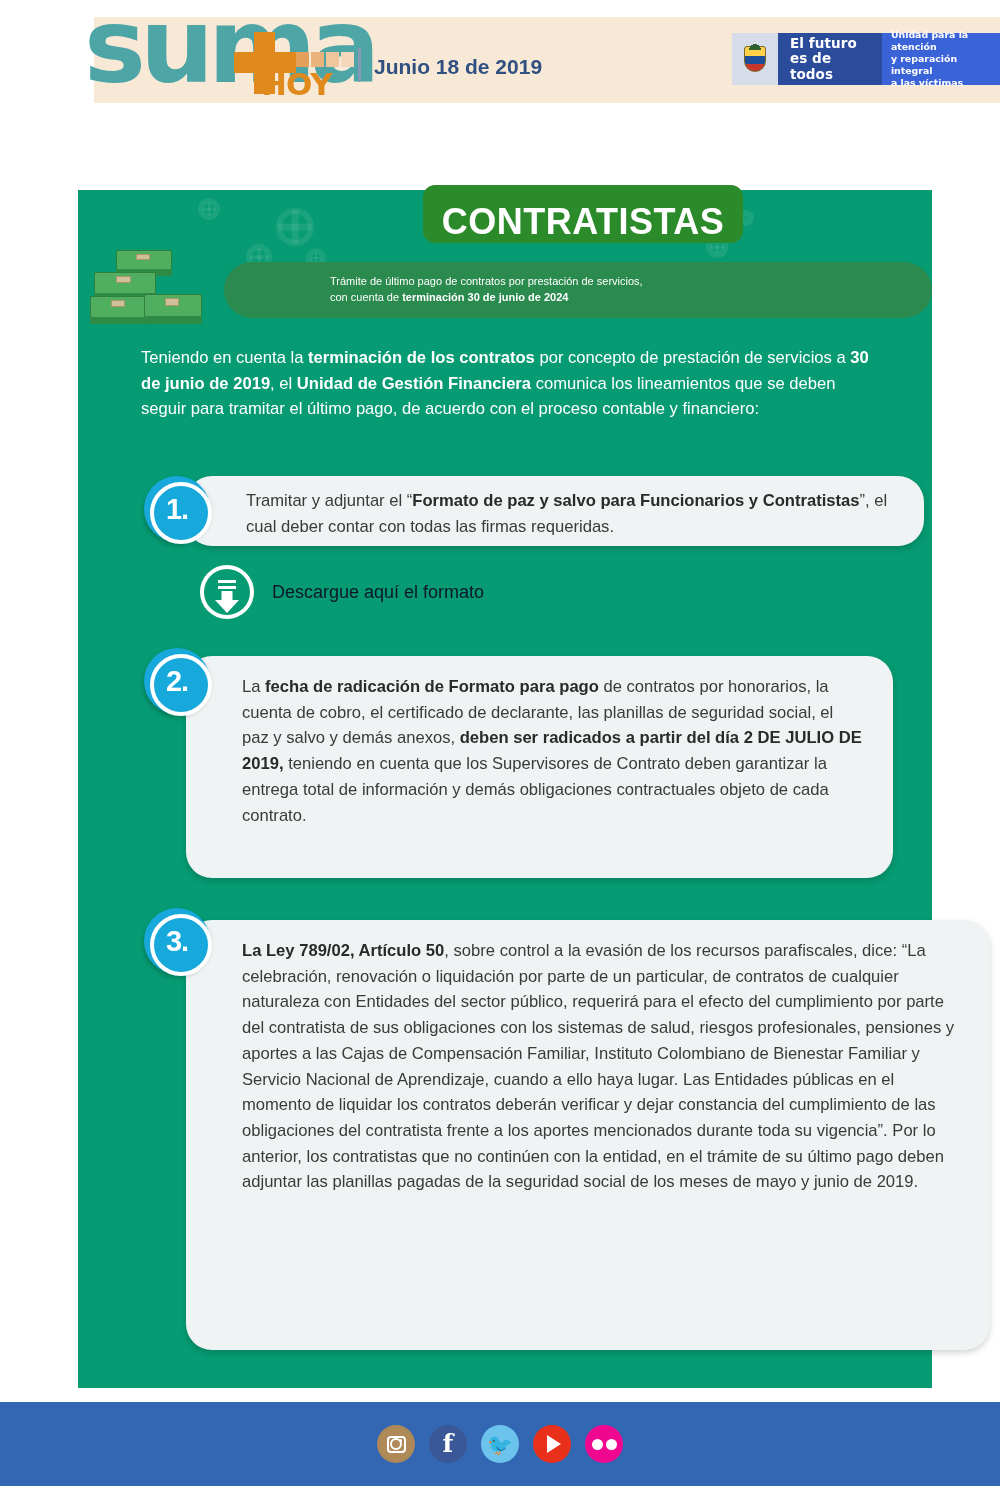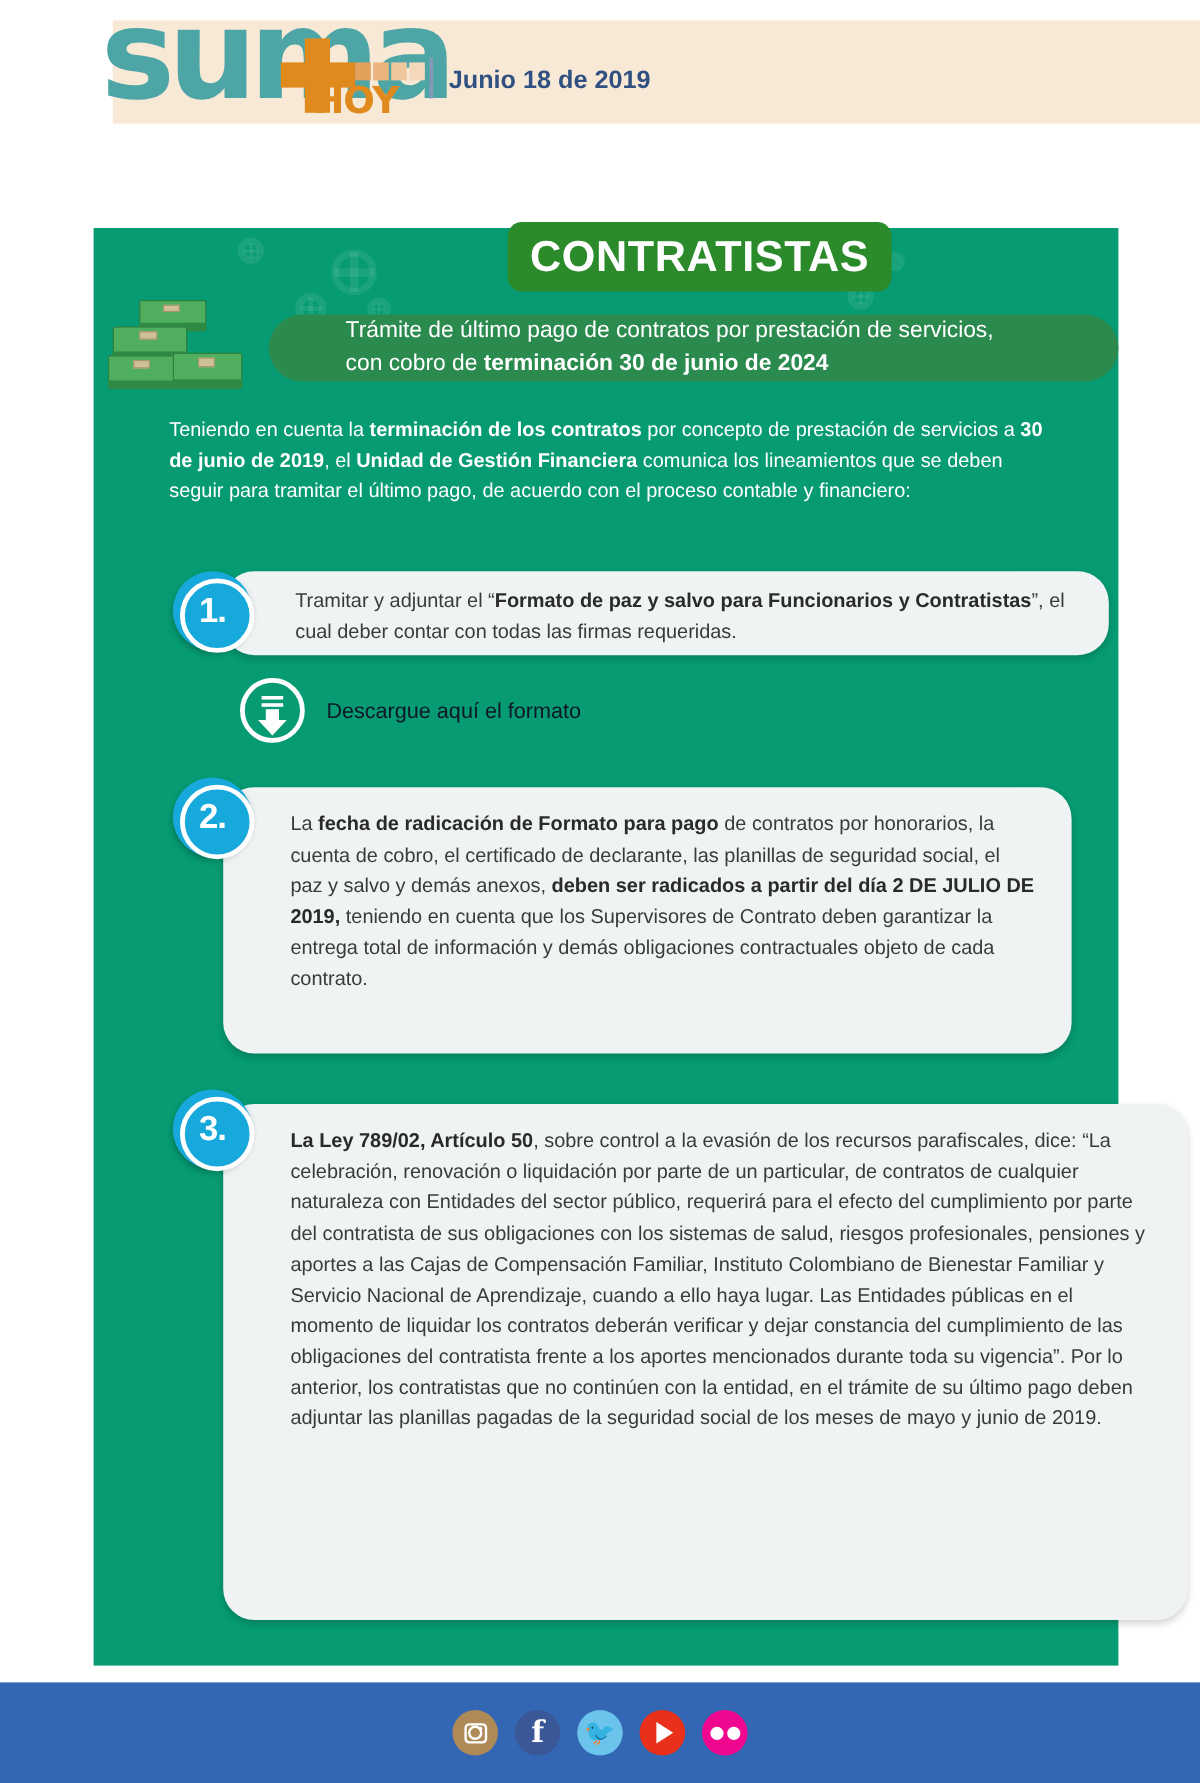--- a/index.html
+++ b/index.html
@@ -111,39 +111,39 @@
   }
   .gear::before { width: 128%; height: 26%; }
   .gear::after  { width: 26%; height: 128%; }
 
   
   .title-box {
     position: absolute; left: 345px; top: -5px;
     width: 320px; height: 58px;
     background: #2B8A2A;
     border-radius: 12px;
-    display: flex; align-items: center; justify-content: center;
+    display: flex; align-items: flex-end; justify-content: center;
   }
   .title-box span {
     color: #ffffff; font-size: 36px; font-weight: bold;
     letter-spacing: .5px;
     font-family: "Liberation Sans", sans-serif;
   }
 
   
   .ribbon {
     position: absolute; left: 146px; top: 72px;
     width: 708px; height: 56px;
     background: #2B8A4E;
     border-radius: 28px;
     display: flex; align-items: center;
   }
   .ribbon-text {
-    margin-left: 64px; color: #ffffff;
-    font-size: 19px; line-height: 1.42;
+    margin-left: 106px; color: #ffffff;
+    font-size: 11px; line-height: 1.42;
     font-family: "Liberation Sans", sans-serif;
   }
   .ribbon-text b { font-weight: bold; }
 
   
   .money { position: absolute; left: 8px; top: 58px; width: 120px; height: 80px; }
   .bundle { position: absolute; }
   .bundle .bill {
     position: absolute; width: 100%; height: 100%;
     background: #4FAF5E; border: 1.4px solid #2F7F3E; border-radius: 2px;
@@ -287,20 +287,34 @@
         <i style="background:#EBB47C"></i>
         <i style="background:#F0C79D"></i>
         <i style="background:#F4D8BB"></i>
     </div>
     <div class="logo-hoy">HOY</div>
   </div>
 
   <div class="date-divider"></div>
   <div class="date-text">Junio 18 de 2019</div>
 
+  <div class="gov-block">
+    <div class="gov-shield-box">
+      <div class="shield"></div>
+    </div>
+    <div class="gov-futuro">
+      <div>El futuro</div>
+      <div>es de todos</div>
+    </div>
+    <div class="gov-unidad">
+      <div>Unidad para la atención</div>
+      <div>y reparación integral</div>
+      <div>a las víctimas</div>
+    </div>
+  </div>
 
   <div class="green-panel">
 
     <div class="gears">
       <div class="gear" style="left:198px; top:18px; width:38px; height:38px;"></div>
       <div class="gear" style="left:168px; top:54px; width:26px; height:26px;"></div>
       <div class="gear" style="left:228px; top:58px; width:20px; height:20px;"></div>
       <div class="gear" style="left:596px; top:12px; width:30px; height:30px;"></div>
       <div class="gear" style="left:628px; top:46px; width:22px; height:22px;"></div>
       <div class="gear" style="left:660px; top:20px; width:16px; height:16px;"></div>
@@ -330,21 +344,21 @@
       <div class="bundle" style="left:58px; top:46px; width:58px; height:30px;">
         <div class="bill"></div>
           <div class="shade"></div>
           <div class="band"></div>
       </div>
     </div>
 
     <div class="ribbon">
       <div class="ribbon-text">
         <span>Trámite de último pago de contratos por prestación de servicios,</span><br>
-        <span>con cobro de </span><b>terminación 30 de junio de 2024</b>
+        <span>con cuenta de </span><b>terminación 30 de junio de 2024</b>
       </div>
     </div>
 
     <div class="intro">
       <span>Teniendo en cuenta la </span><b>terminación de los contratos</b><span> por concepto de prestación de servicios a </span><b>30 de junio de 2019</b><span>, el </span><b>Unidad de Gestión Financiera</b><span> comunica los lineamientos que se deben seguir para tramitar el último pago, de acuerdo con el proceso contable y financiero:</span>
     </div>
 
     <div class="step" style="left:66px; top:282px; width:780px;">
       <div class="card" style="left:42px; top:4px; width:738px; height:70px;">
         <div class="card-text" style="margin:12px 26px 12px 60px;">

